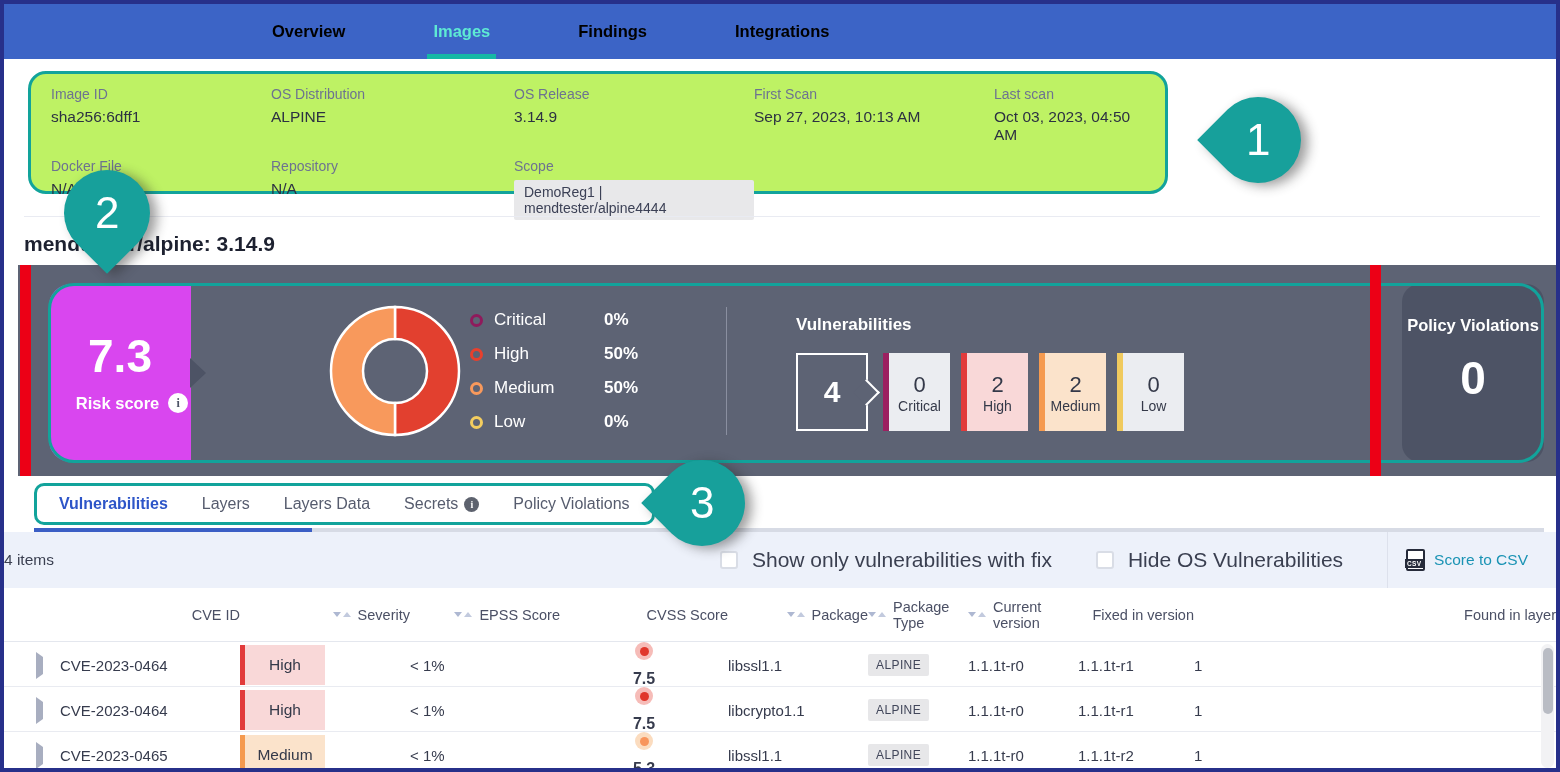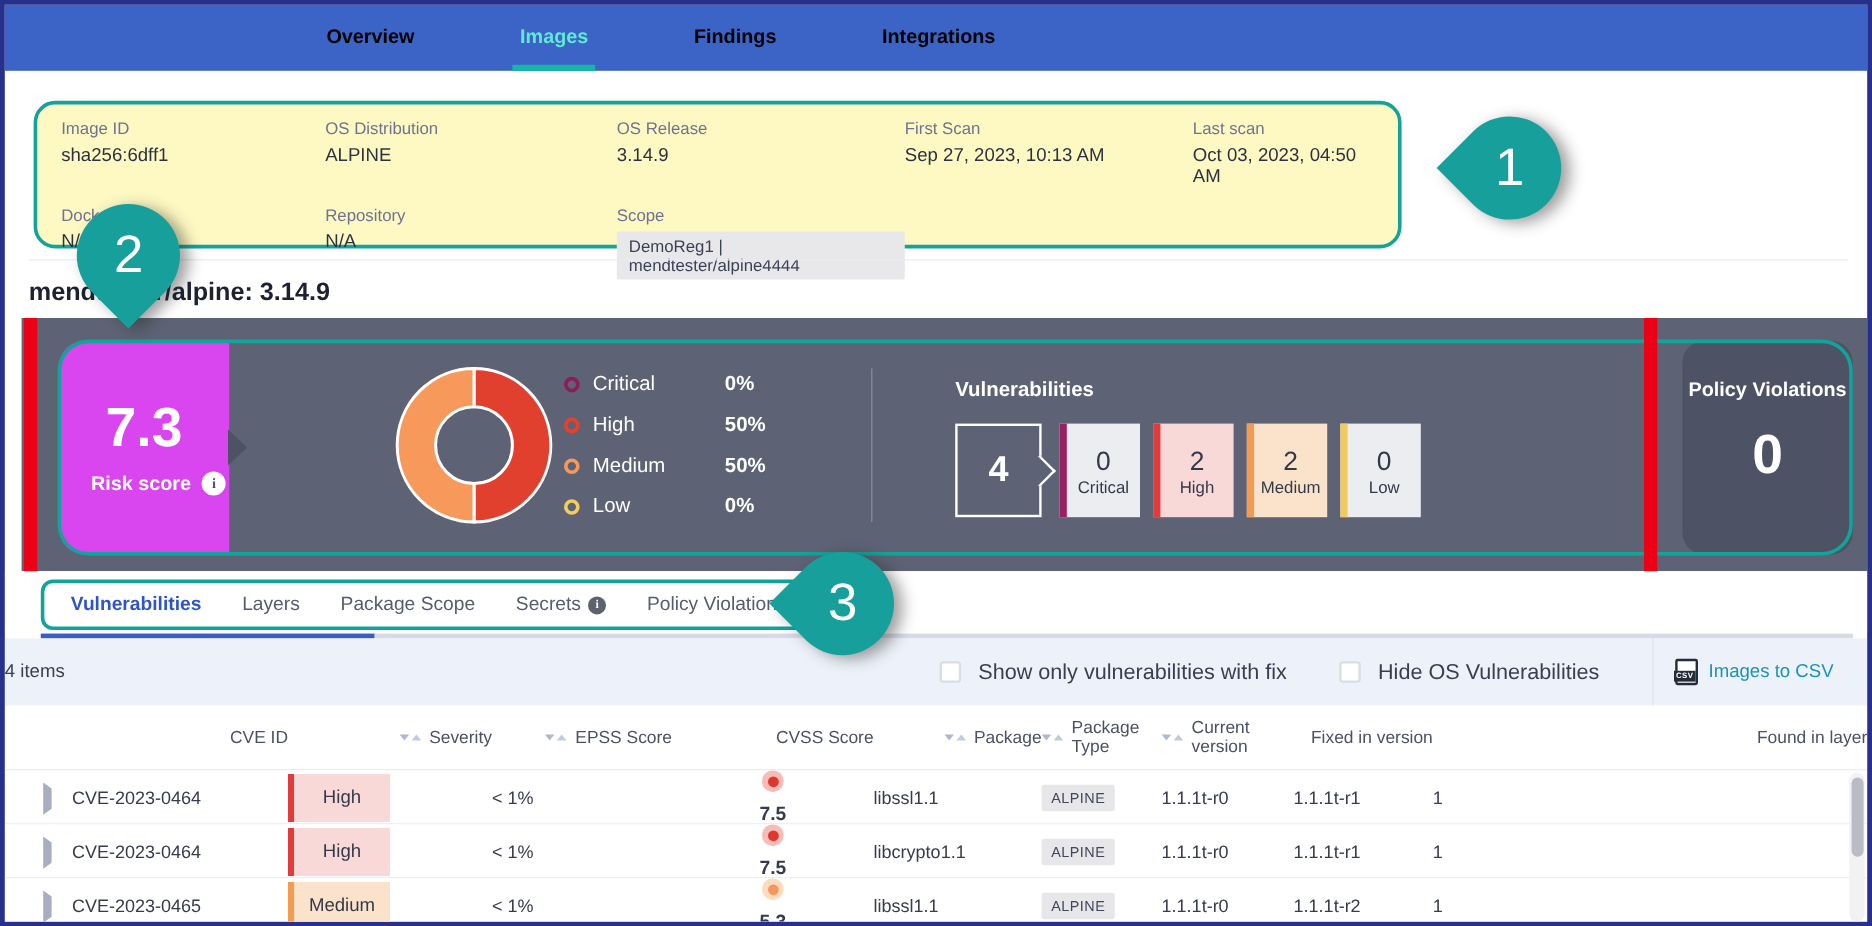--- a/index.html
+++ b/index.html
@@ -6,21 +6,21 @@
   body { font-family:"Liberation Sans", sans-serif; background:#fff; }
   .frame { position:relative; width:1560px; height:772px; border:4px solid #27308a; background:#fff; overflow:hidden; }
 
   
   .topnav { position:relative; height:55px; background:#3c64c6; display:flex; align-items:center; padding-left:268px; gap:88px; }
   .topnav .tab { position:relative; color:#000000; font-size:16.5px; font-weight:bold; height:55px; display:flex; align-items:center; cursor:pointer; }
   .topnav .tab.active { color:#5eead4; }
   .topnav .tab.active::after { content:""; position:absolute; left:-6px; right:-6px; bottom:0; height:5px; background:#16b8a5; }
 
   
-  .meta-panel { position:absolute; left:24px; top:80px; width:1140px; height:123px; border:3px solid #12a39b; border-radius:18px; background:#fef9c3; padding:12px 20px 10px 20px; display:grid; grid-template-columns:220px 243px 240px 240px 1fr; grid-auto-rows:auto; row-gap:14px; }
+  .meta-panel { position:absolute; left:24px; top:67px; width:1140px; height:123px; border:3px solid #12a39b; border-radius:18px; background:#bef264; padding:12px 20px 10px 20px; display:grid; grid-template-columns:220px 243px 240px 240px 1fr; grid-auto-rows:auto; row-gap:14px; }
   .meta-field .label { color:#6d7390; font-size:14px; margin-bottom:6px; }
   .meta-field .value { color:#2c3142; font-size:15.5px; }
   .scope-chip { display:inline-block; background:#e8e8ea; color:#3c4156; font-size:14px; padding:4px 10px; border-radius:2px; }
 
   .divider-line { position:absolute; left:20px; top:212px; width:1516px; height:1px; background:#e9ebf2; }
   .page-title { position:absolute; left:20px; top:228px; color:#1d2130; font-size:21px; font-weight:bold; }
 
   
   .banner { position:absolute; left:14px; top:261px; width:1538px; height:211px; background:#5d6374; }
   .red-stripe { position:absolute; top:0; bottom:0; width:11px; background:#ec0016; z-index:6; }
@@ -72,21 +72,21 @@
   .dtab.active { color:#2d55c8; font-weight:bold; }
   .info-dark { width:15px; height:15px; border-radius:50%; background:#5d626e; color:#fff; font-size:10px; font-weight:bold; display:inline-flex; align-items:center; justify-content:center; }
   .info-dark::before { content:"i"; font-family:"Liberation Serif", serif; }
   .tab-underline { position:absolute; left:30px; top:52px; width:1510px; height:4px; background:#d7dbe5; }
   .tab-underline .active-seg { position:absolute; left:0; top:0; width:278px; height:4px; background:#3b5ec5; }
 
   
   .toolbar { position:absolute; left:0; top:528px; width:1552px; height:56px; background:#edf1fa; display:flex; align-items:center; }
   .items-count { color:#3a3f50; font-size:15.5px; }
   .toolbar .spacer { flex:1; }
-  .filter { display:flex; align-items:center; gap:14px; margin-right:44px; color:#3a3f50; font-size:18px; }
+  .filter { display:flex; align-items:center; gap:14px; margin-right:44px; color:#3a3f50; font-size:21px; }
   .checkbox { width:18px; height:18px; border:2px solid #d9dde6; border-radius:3px; background:#fff; cursor:pointer; }
   .toolbar .sep { width:1px; height:56px; background:#dde1ec; margin-right:18px; }
   .export { display:flex; align-items:center; gap:9px; margin-right:28px; color:#1a93b4; font-size:15.5px; cursor:pointer; }
   .csv-icon { position:relative; width:19px; height:22px; border:2px solid #262b3a; border-radius:2px; background:#fff; }
   .csv-icon span { position:absolute; left:-3px; top:8px; background:#262b3a; color:#fff; font-size:6.5px; font-weight:bold; padding:1px 2px; letter-spacing:.3px; }
 
   
   .grid-row { display:grid; grid-template-columns:56px 180px 170px 150px 168px 140px 100px 110px 116px 362px; align-items:center; }
   .thead { position:absolute; left:0; top:584px; width:1552px; height:54px; background:#fff; border-bottom:1px solid #e4e7ee; color:#4b5065; font-size:14.5px; }
   .th { display:flex; align-items:center;justify-content:flex-end; }
@@ -242,21 +242,21 @@
     <div class="policy-box">
       <div class="policy-label">Policy Violations</div>
       <div class="policy-count">0</div>
     </div>
   </div>
 
   <div class="detail-tabs-wrap">
     <div class="detail-tabs">
       <span class="dtab active">Vulnerabilities</span>
       <span class="dtab">Layers</span>
-      <span class="dtab">Package Scope</span>
+      <span class="dtab">Layers Data</span>
       <span class="dtab">
           <span>Secrets</span>
           <span class="info-dark"></span>
         </span>
       <span class="dtab">Policy Violations</span>
     </div>
     <div class="tab-underline">
       <div class="active-seg"></div>
     </div>
   </div>
@@ -270,21 +270,21 @@
     </label>
     <label class="filter">
       <span class="checkbox"></span>
       <span>Hide OS Vulnerabilities</span>
     </label>
     <span class="sep"></span>
     <span class="export">
       <span class="csv-icon">
           <span>CSV</span>
         </span>
-      <span>Images to CSV</span>
+      <span>Score to CSV</span>
     </span>
   </div>
 
   <div class="thead grid-row">
     <div class="th"></div>
     <div class="th">
         <span>CVE ID</span>
       </div>
     <div class="th">
         <span class="sort">

